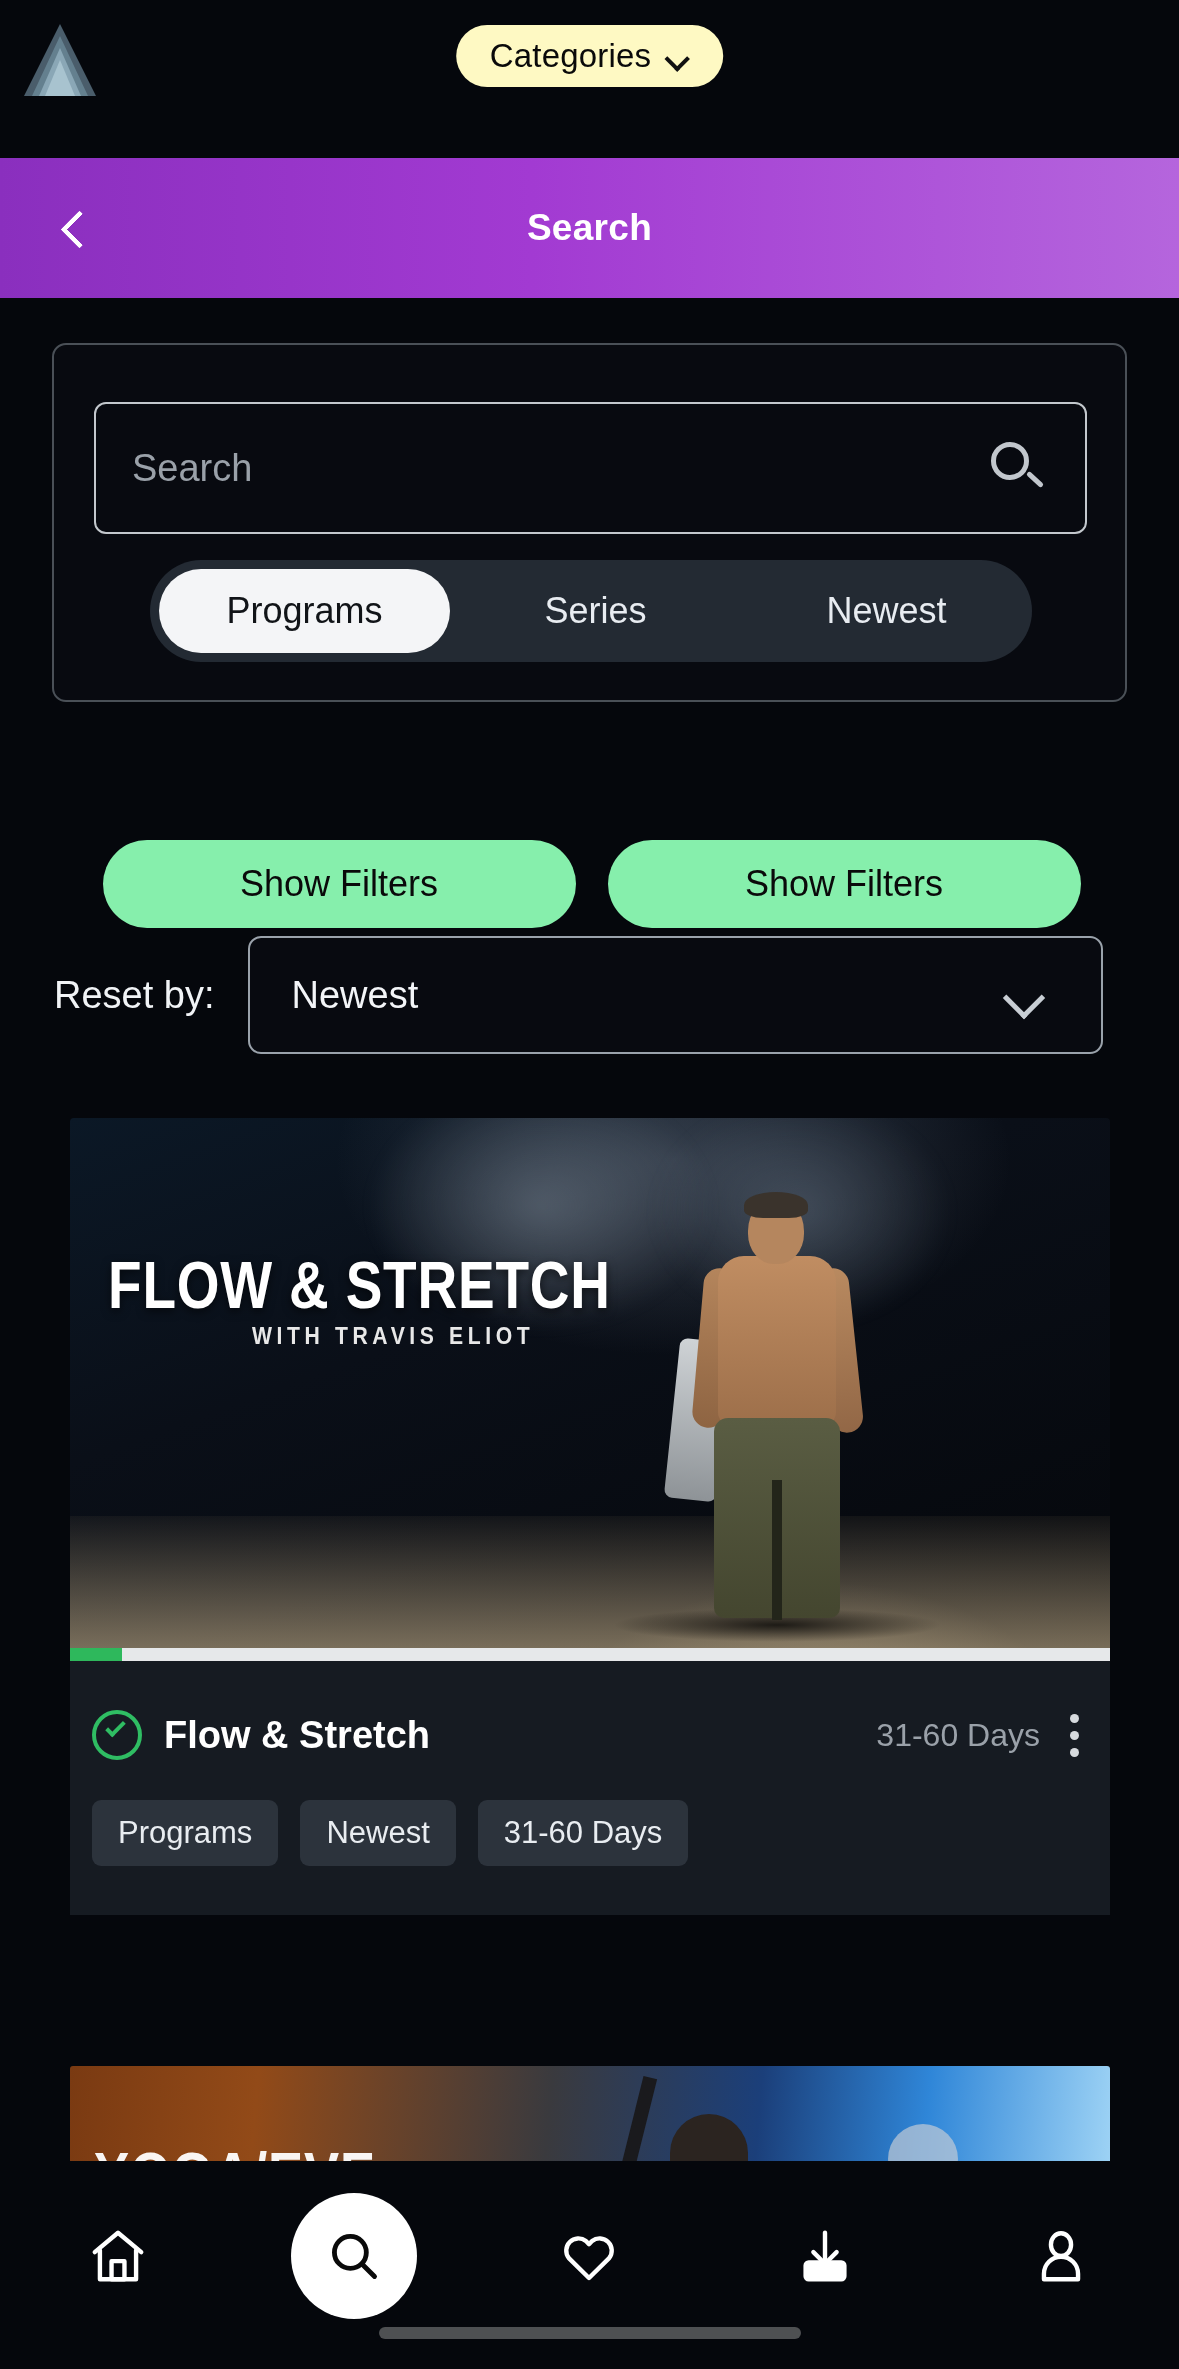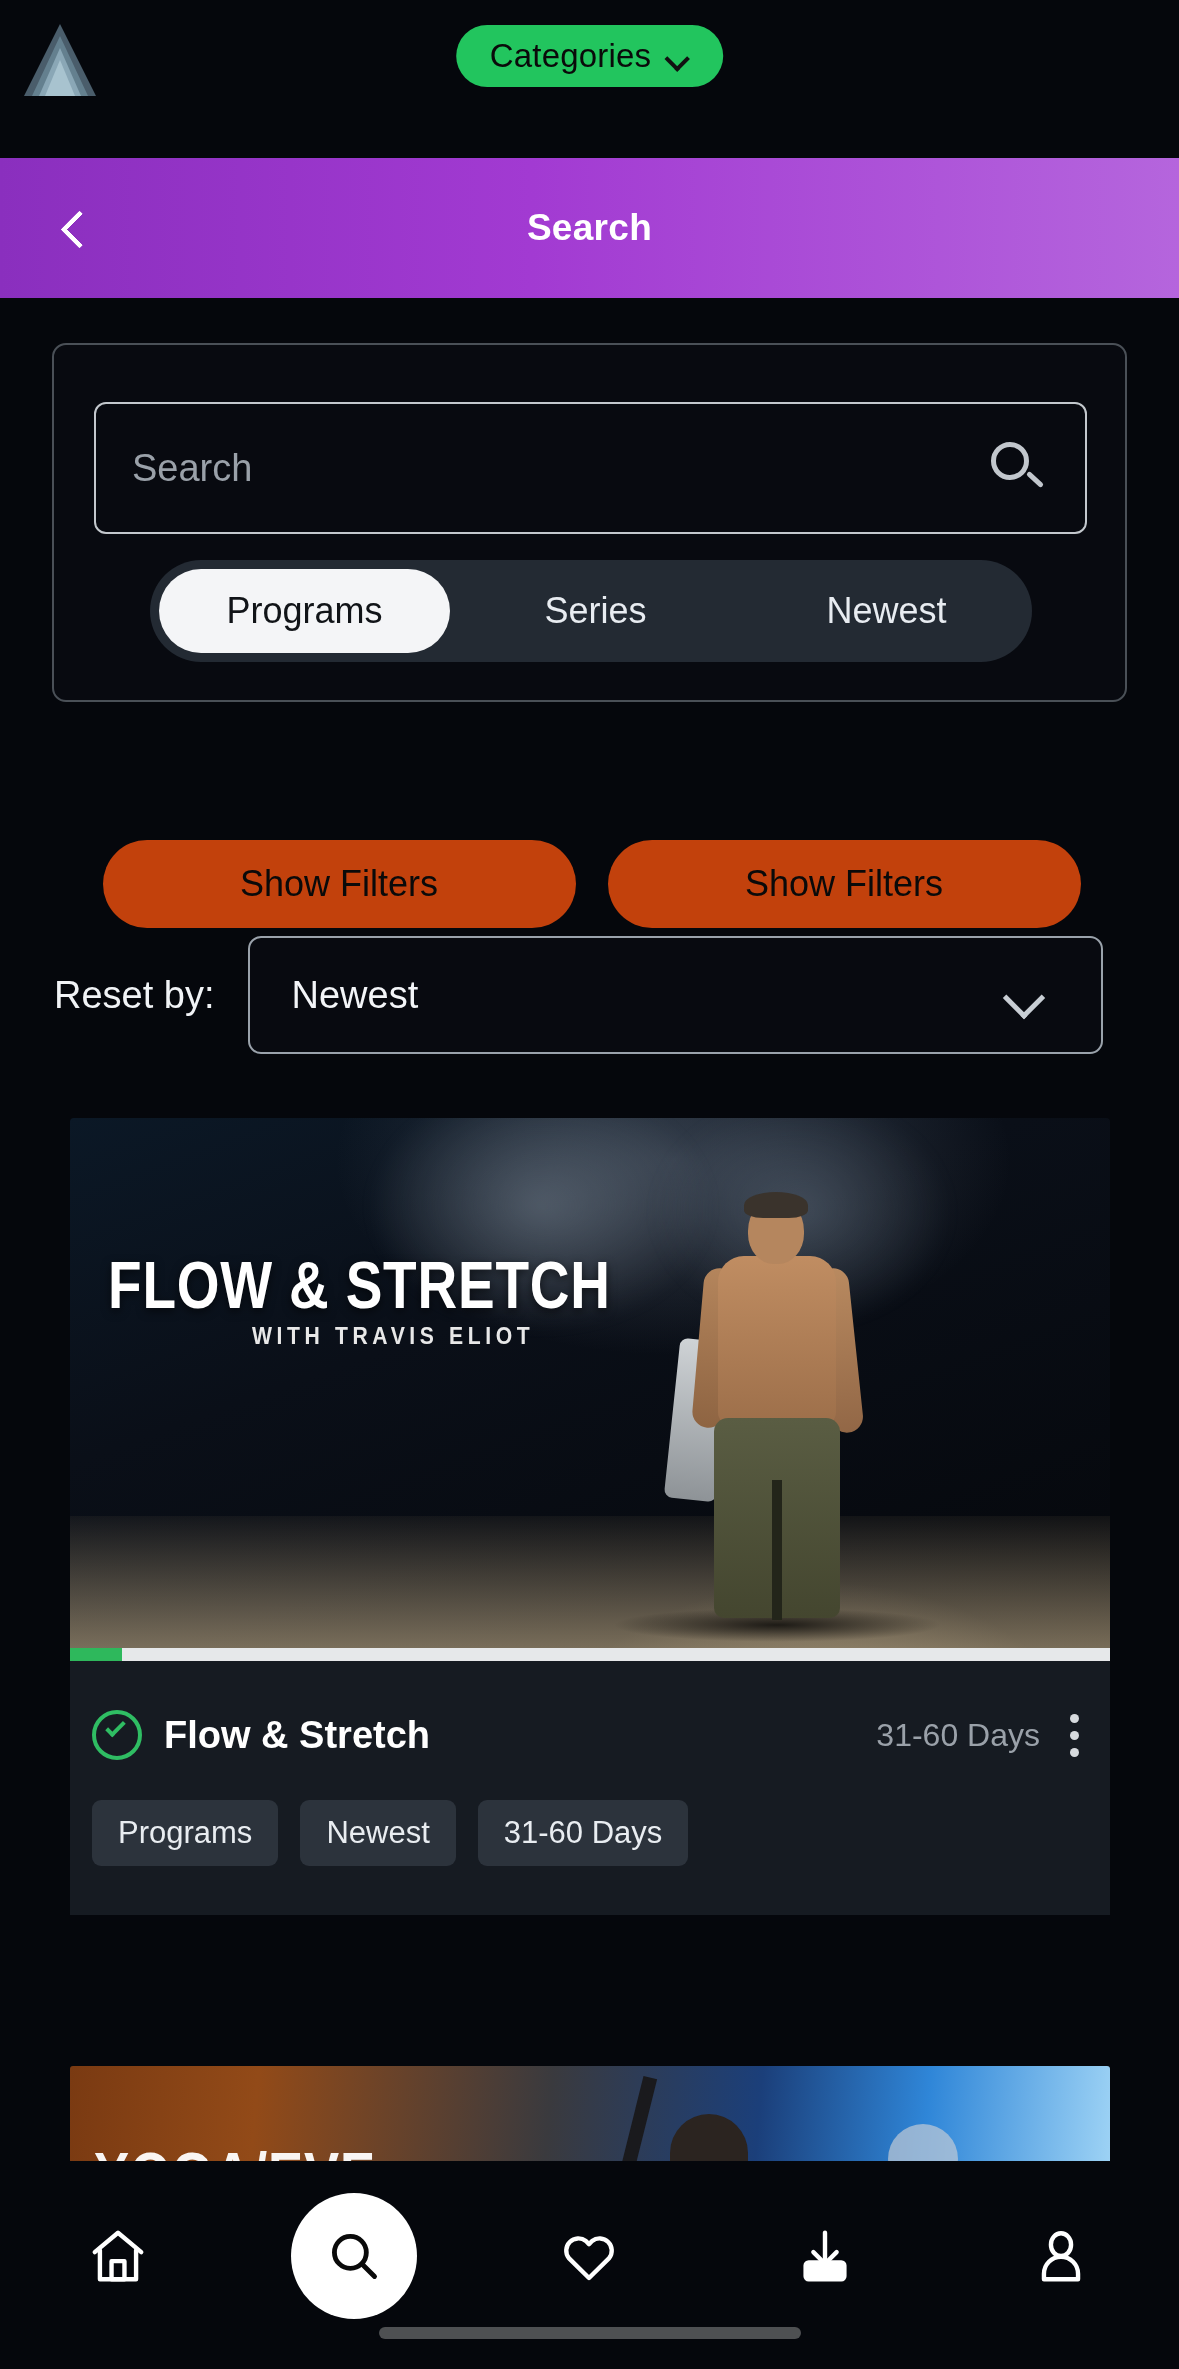--- a/index.html
+++ b/index.html
@@ -13,21 +13,21 @@
 
   
   .topbar {
     position:absolute; top:0; left:0; width:1179px; height:158px;
     background:#05070c;
     display:flex; align-items:center;
   }
   .logo { position:absolute; left:18px; top:18px; width:84px; height:84px; }
   .cat-pill {
     position:absolute; left:50%; transform:translateX(-50%); top:25px;
-    background:#22c55e; color:#0a0a0a;
+    background:#fef9c3; color:#0a0a0a;
     border-radius:48px;
     height:62px; min-width:245px;
     display:flex; align-items:center; justify-content:center; gap:16px;
     padding:0 34px;
     font-size:33px; letter-spacing:0.2px;
   }
   .chev-down {
     width:22px; height:13px; position:relative; display:inline-block;
   }
   .chev-down::before {
@@ -98,21 +98,21 @@
     background:#f4f5f7; color:#111418; border-radius:42px;
     margin-left:9px; font-weight:normal;
   }
 
   .filter-row {
     position:absolute; top:495px; left:0; width:1075px;
     display:flex; gap:32px; justify-content:center;
   }
   .filter-btn {
     width:473px; height:88px; border-radius:46px;
-    background:#c2410c; color:#0a0a0a;
+    background:#86efac; color:#0a0a0a;
     font-size:36px; display:flex; align-items:center; justify-content:center;
     border:none; font-family:"Liberation Sans", sans-serif;
   }
 
   
   .sort-row {
     position:absolute; top:935px; left:54px; width:1075px; height:120px;
     display:flex; align-items:center;
   }
   .sort-label { color:#f1f3f6; font-size:38px; margin-right:33px; }

